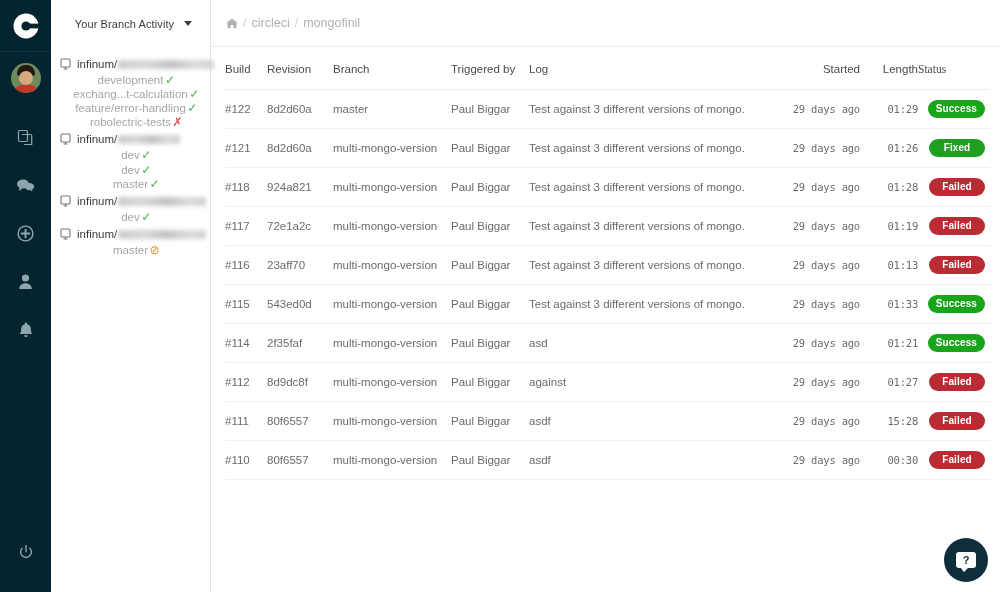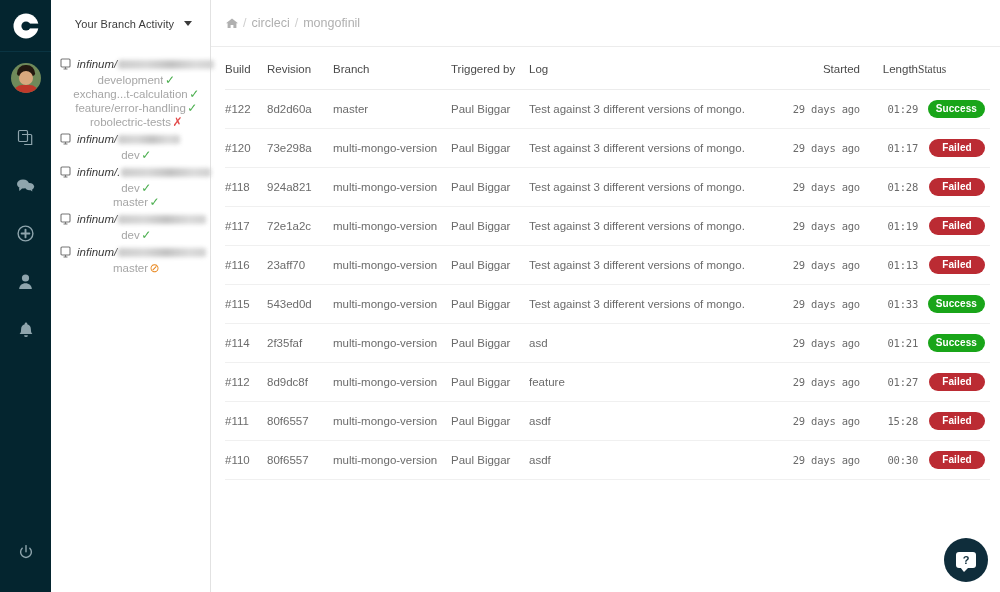--- a/index.html
+++ b/index.html
@@ -69,21 +69,20 @@
     border-left: 4.5px solid transparent;
     border-right: 4.5px solid transparent;
     border-top: 5px solid #3b3b3b;
   }
   .sidebar-body { padding-top: 7px; }
   .proj { margin-top: 1px; }
   .proj-head {
     display: flex; align-items: flex-end; gap: 6px;
     padding: 3px 8px 3px 9px;
     cursor: pointer;
-    font-style: italic;
   }
   .proj-name {
     display: flex; align-items: center;
     font-size: 11.5px; color: #3b3b3b; white-space: nowrap;
   }
   .blur {
     display: inline-block; height: 9px; margin-left: 1px;
     background: linear-gradient(90deg,#c9c9c9,#d6d6d6 30%,#bfbfbf 55%,#d9d9d9 80%,#cfcfcf);
     border-radius: 2px;
     filter: blur(2.2px);
@@ -279,32 +278,20 @@
               <span>infinum/</span>
               <span class="blur" style="width: 62px;"></span>
             </span>
           </div>
           <div class="branch-row">
             <span class="branch-name">dev</span>
             <span class="st" style="color: rgb(76, 175, 80);">✓</span>
           </div>
         </div>
         <div class="proj">
-          <div class="proj-head">
-            <span>
-              <svg width="11" height="12" viewBox="0 0 11 12" style="display:block" fill="none" stroke="#777" stroke-width="1.1">
-                <rect x="1" y="1" width="9" height="8" rx="1"></rect>
-                <path d="M3.5 11h4M5.5 9v2"></path>
-              </svg>
-            </span>
-            <span class="proj-name">
-              <span>infinum/.</span>
-              <span class="blur" style="width: 90px;"></span>
-            </span>
-          </div>
           <div class="branch-row">
             <span class="branch-name">dev</span>
             <span class="st" style="color: rgb(76, 175, 80);">✓</span>
           </div>
           <div class="branch-row">
             <span class="branch-name">master</span>
             <span class="st" style="color: rgb(76, 175, 80);">✓</span>
           </div>
         </div>
         <div class="proj">
@@ -381,28 +368,28 @@
                 <td class="c-build">#122</td>
                 <td class="c-rev">8d2d60a</td>
                 <td class="c-branch">master</td>
                 <td class="c-trig">Paul Biggar</td>
                 <td class="c-log">Test against 3 different versions of mongo.</td>
                 <td class="c-started mono">29 days ago</td>
                 <td class="c-length mono">01:29</td>
                 <td class="c-status"><span class="badge success">Success</span></td>
               </tr>
               <tr>
-                <td class="c-build">#120</td>
-                <td class="c-rev">73e298a</td>
-                <td class="c-branch">multi-mongo-version</td>
-                <td class="c-trig">Paul Biggar</td>
-                <td class="c-log">Test against 3 different versions of mongo.</td>
-                <td class="c-started mono">29 days ago</td>
-                <td class="c-length mono">01:17</td>
-                <td class="c-status"><span class="badge failed">Failed</span></td>
+                <td class="c-build">#121</td>
+                <td class="c-rev">8d2d60a</td>
+                <td class="c-branch">multi-mongo-version</td>
+                <td class="c-trig">Paul Biggar</td>
+                <td class="c-log">Test against 3 different versions of mongo.</td>
+                <td class="c-started mono">29 days ago</td>
+                <td class="c-length mono">01:26</td>
+                <td class="c-status"><span class="badge fixed">Fixed</span></td>
               </tr>
               <tr>
                 <td class="c-build">#118</td>
                 <td class="c-rev">924a821</td>
                 <td class="c-branch">multi-mongo-version</td>
                 <td class="c-trig">Paul Biggar</td>
                 <td class="c-log">Test against 3 different versions of mongo.</td>
                 <td class="c-started mono">29 days ago</td>
                 <td class="c-length mono">01:28</td>
                 <td class="c-status"><span class="badge failed">Failed</span></td>
@@ -445,21 +432,21 @@
                 <td class="c-log">asd</td>
                 <td class="c-started mono">29 days ago</td>
                 <td class="c-length mono">01:21</td>
                 <td class="c-status"><span class="badge success">Success</span></td>
               </tr>
               <tr>
                 <td class="c-build">#112</td>
                 <td class="c-rev">8d9dc8f</td>
                 <td class="c-branch">multi-mongo-version</td>
                 <td class="c-trig">Paul Biggar</td>
-                <td class="c-log">feature</td>
+                <td class="c-log">against</td>
                 <td class="c-started mono">29 days ago</td>
                 <td class="c-length mono">01:27</td>
                 <td class="c-status"><span class="badge failed">Failed</span></td>
               </tr>
               <tr>
                 <td class="c-build">#111</td>
                 <td class="c-rev">80f6557</td>
                 <td class="c-branch">multi-mongo-version</td>
                 <td class="c-trig">Paul Biggar</td>
                 <td class="c-log">asdf</td>

